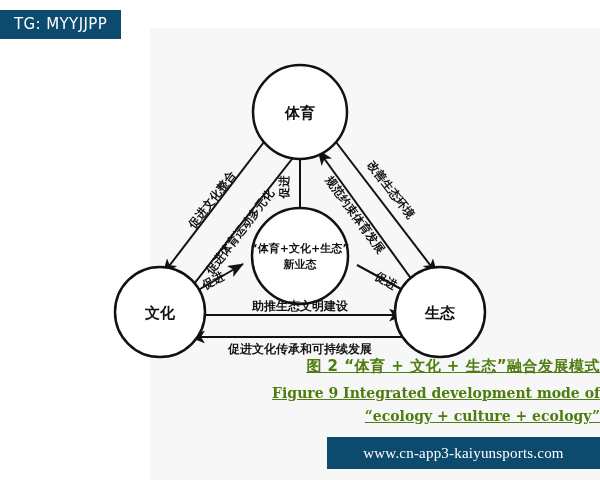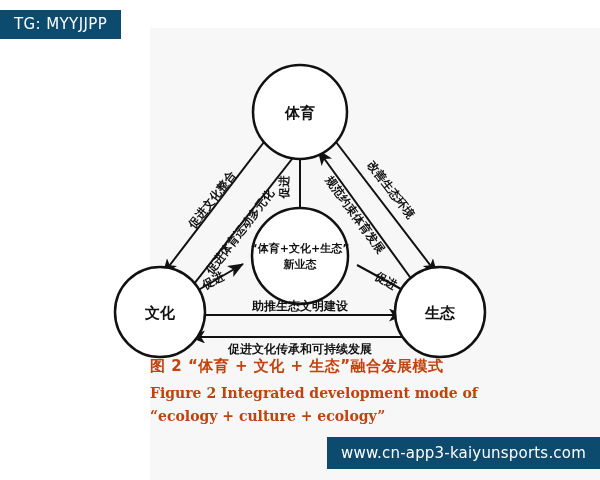--- a/index.html
+++ b/index.html
@@ -22,21 +22,21 @@
     font-family:"DejaVu Sans","Liberation Sans",sans-serif;
     font-weight:700;fill:#111;
   }
   .edge-label{
     font-family:"DejaVu Sans","Liberation Sans",sans-serif;
     font-weight:700;fill:#111;
   }
 
   
   .caption{
-    position:absolute;left:150px;width:450px;text-align:left;color:#c2410c;
+    position:absolute;left:150px;width:450px;text-align:right;color:#4d7c0f;text-decoration:underline;
   }
   #caption-cn{
     top:357px;font-size:15px;font-weight:700;letter-spacing:0.5px;
     font-family:"DejaVu Sans","Liberation Sans",sans-serif;
   }
   #caption-en1{
     top:385px;font-size:14px;font-weight:700;
     font-family:"DejaVu Serif","Liberation Serif",serif;
   }
   #caption-en2{
@@ -49,21 +49,21 @@
     position:absolute;background:#0c4a6e;color:#ffffff;
     display:flex;align-items:center;justify-content:center;
     font-family:"DejaVu Sans","Liberation Sans",sans-serif;
   }
   #watermark-top{
     left:0px;top:10px;padding:5px 14px 6px 14px;
     font-size:15px;letter-spacing:0.4px;
   }
   #watermark-bottom{
     left:327px;top:437px;width:273px;height:32px;
-    font-size:15px;letter-spacing:0.2px;
+    font-size:15px;letter-spacing:0.2px;font-family:Liberation Serif, serif;
   }
 </style>
 </head>
 <body>
 
 <div id="paper"></div>
 
 <div id="figure-area">
   <svg id="diagram" viewBox="0 0 600 480">
     <defs>
@@ -115,17 +115,17 @@
 
     <text class="edge-label" x="384" y="272" font-size="11.5" text-anchor="middle" transform="rotate(29 384 272)">促进</text>
 
     <text class="edge-label" x="300" y="298" font-size="12" text-anchor="middle">助推生态文明建设</text>
 
     <text class="edge-label" x="300" y="341" font-size="12" text-anchor="middle">促进文化传承和可持续发展</text>
   </svg>
 </div>
 
 <div class="caption" id="caption-cn">图 2    “体育 + 文化 + 生态”融合发展模式</div>
-<div class="caption" id="caption-en1">Figure 2    Integrated development mode of</div>
+<div class="caption" id="caption-en1">Figure 9    Integrated development mode of</div>
 <div class="caption" id="caption-en2">“ecology + culture + ecology”</div>
 
 <div class="watermark" id="watermark-top">TG: MYYJJPP</div>
 <div class="watermark" id="watermark-bottom">www.cn-app3-kaiyunsports.com</div>
 
 </body></html>

